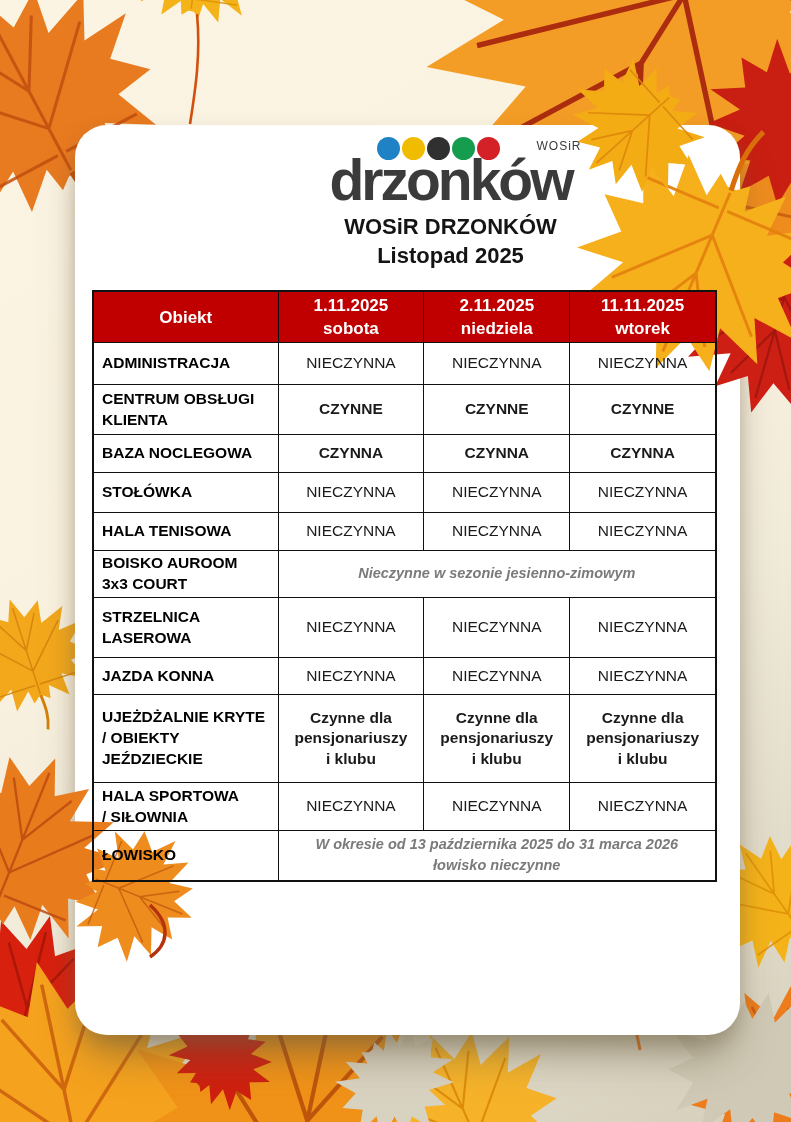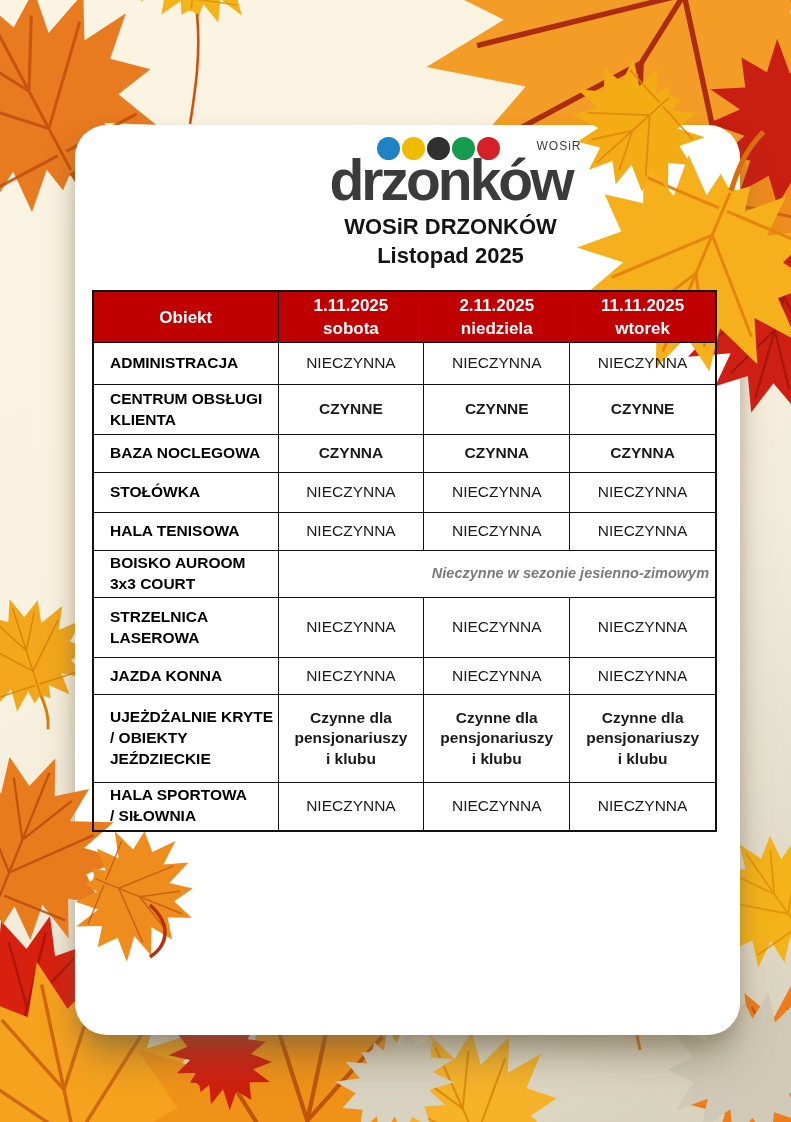--- a/index.html
+++ b/index.html
@@ -37,30 +37,30 @@
     position:absolute;left:17px;top:165px;border-collapse:collapse;table-layout:fixed;
     background:transparent;border:2.2px solid #111;
   }
   .sched th,.sched td{border:1.6px solid #111;overflow:hidden;}
   .sched thead th{
     background:#C00000;color:#ffffff;font-weight:700;font-size:17px;
     line-height:23px;height:50px;text-align:center;padding:0;
   }
   td.fac{
     font-weight:700;font-size:15.5px;color:#000;text-align:left;
-    padding:2px 4px 2px 16px;line-height:1.35;white-space:pre-line;vertical-align:middle;
+    padding:2px 4px 2px 8px;line-height:1.35;white-space:pre-line;vertical-align:middle;
   }
   td.status{
     font-size:15.5px;color:#1a1a1a;text-align:center;vertical-align:middle;
     line-height:1.3;white-space:pre-line;padding:2px 16px;
   }
   td.status.em{font-weight:700;margin-left:34px;}
   td.note{
     font-size:14.5px;font-weight:700;font-style:italic;color:#7A7A7A;
-    text-align:right;vertical-align:middle;line-height:1.45;white-space:pre-line;padding:2px 6px;
+    text-align:center;vertical-align:middle;line-height:1.45;white-space:pre-line;padding:2px 6px;
   }
 </style>
 </head>
 <body>
 
 <svg width="0" height="0" style="position:absolute" aria-hidden="true">
   <defs>
     <path id="leafBlade" d="M0,-55 L7,-37 L22,-47 L19,-28 L40,-36 L31,-18 L52,-20 L37,-6 L50,6 L33,9 L41,28 L22,17 L23,36 L9,23 L7,34 L2,30 L-2,30 L-7,34 L-9,23 L-23,36 L-22,17 L-41,28 L-33,9 L-50,6 L-37,-6 L-52,-20 L-31,-18 L-40,-36 L-19,-28 L-22,-47 L-7,-37 Z"></path>
     <path id="leafVeins" d="M0,28 L0,-47 M0,8 L-33,-26 M0,8 L33,-26 M-2,20 L-36,20 M2,20 L36,20 M0,-10 L-16,-38 M0,-10 L16,-38"></path>
     <path id="leafStem" d="M0,29 C1,40 1,48 -3,58"></path>
@@ -269,16 +269,21 @@
 pensjonariuszy
 i klubu</td>
         </tr>
         <tr style="height: 48px;">
           <td class="fac">HALA SPORTOWA
 / SIŁOWNIA</td>
           <td class="status">NIECZYNNA</td>
           <td class="status">NIECZYNNA</td>
           <td class="status">NIECZYNNA</td>
         </tr>
+        <tr style="height: 50px;">
+          <td class="fac">ŁOWISKO</td>
+          <td colspan="3" class="note">W okresie od 13 października 2025 do 31 marca 2026
+łowisko nieczynne</td>
+        </tr>
       </tbody>
   </table>
 
 </div>
 
 </body></html>

